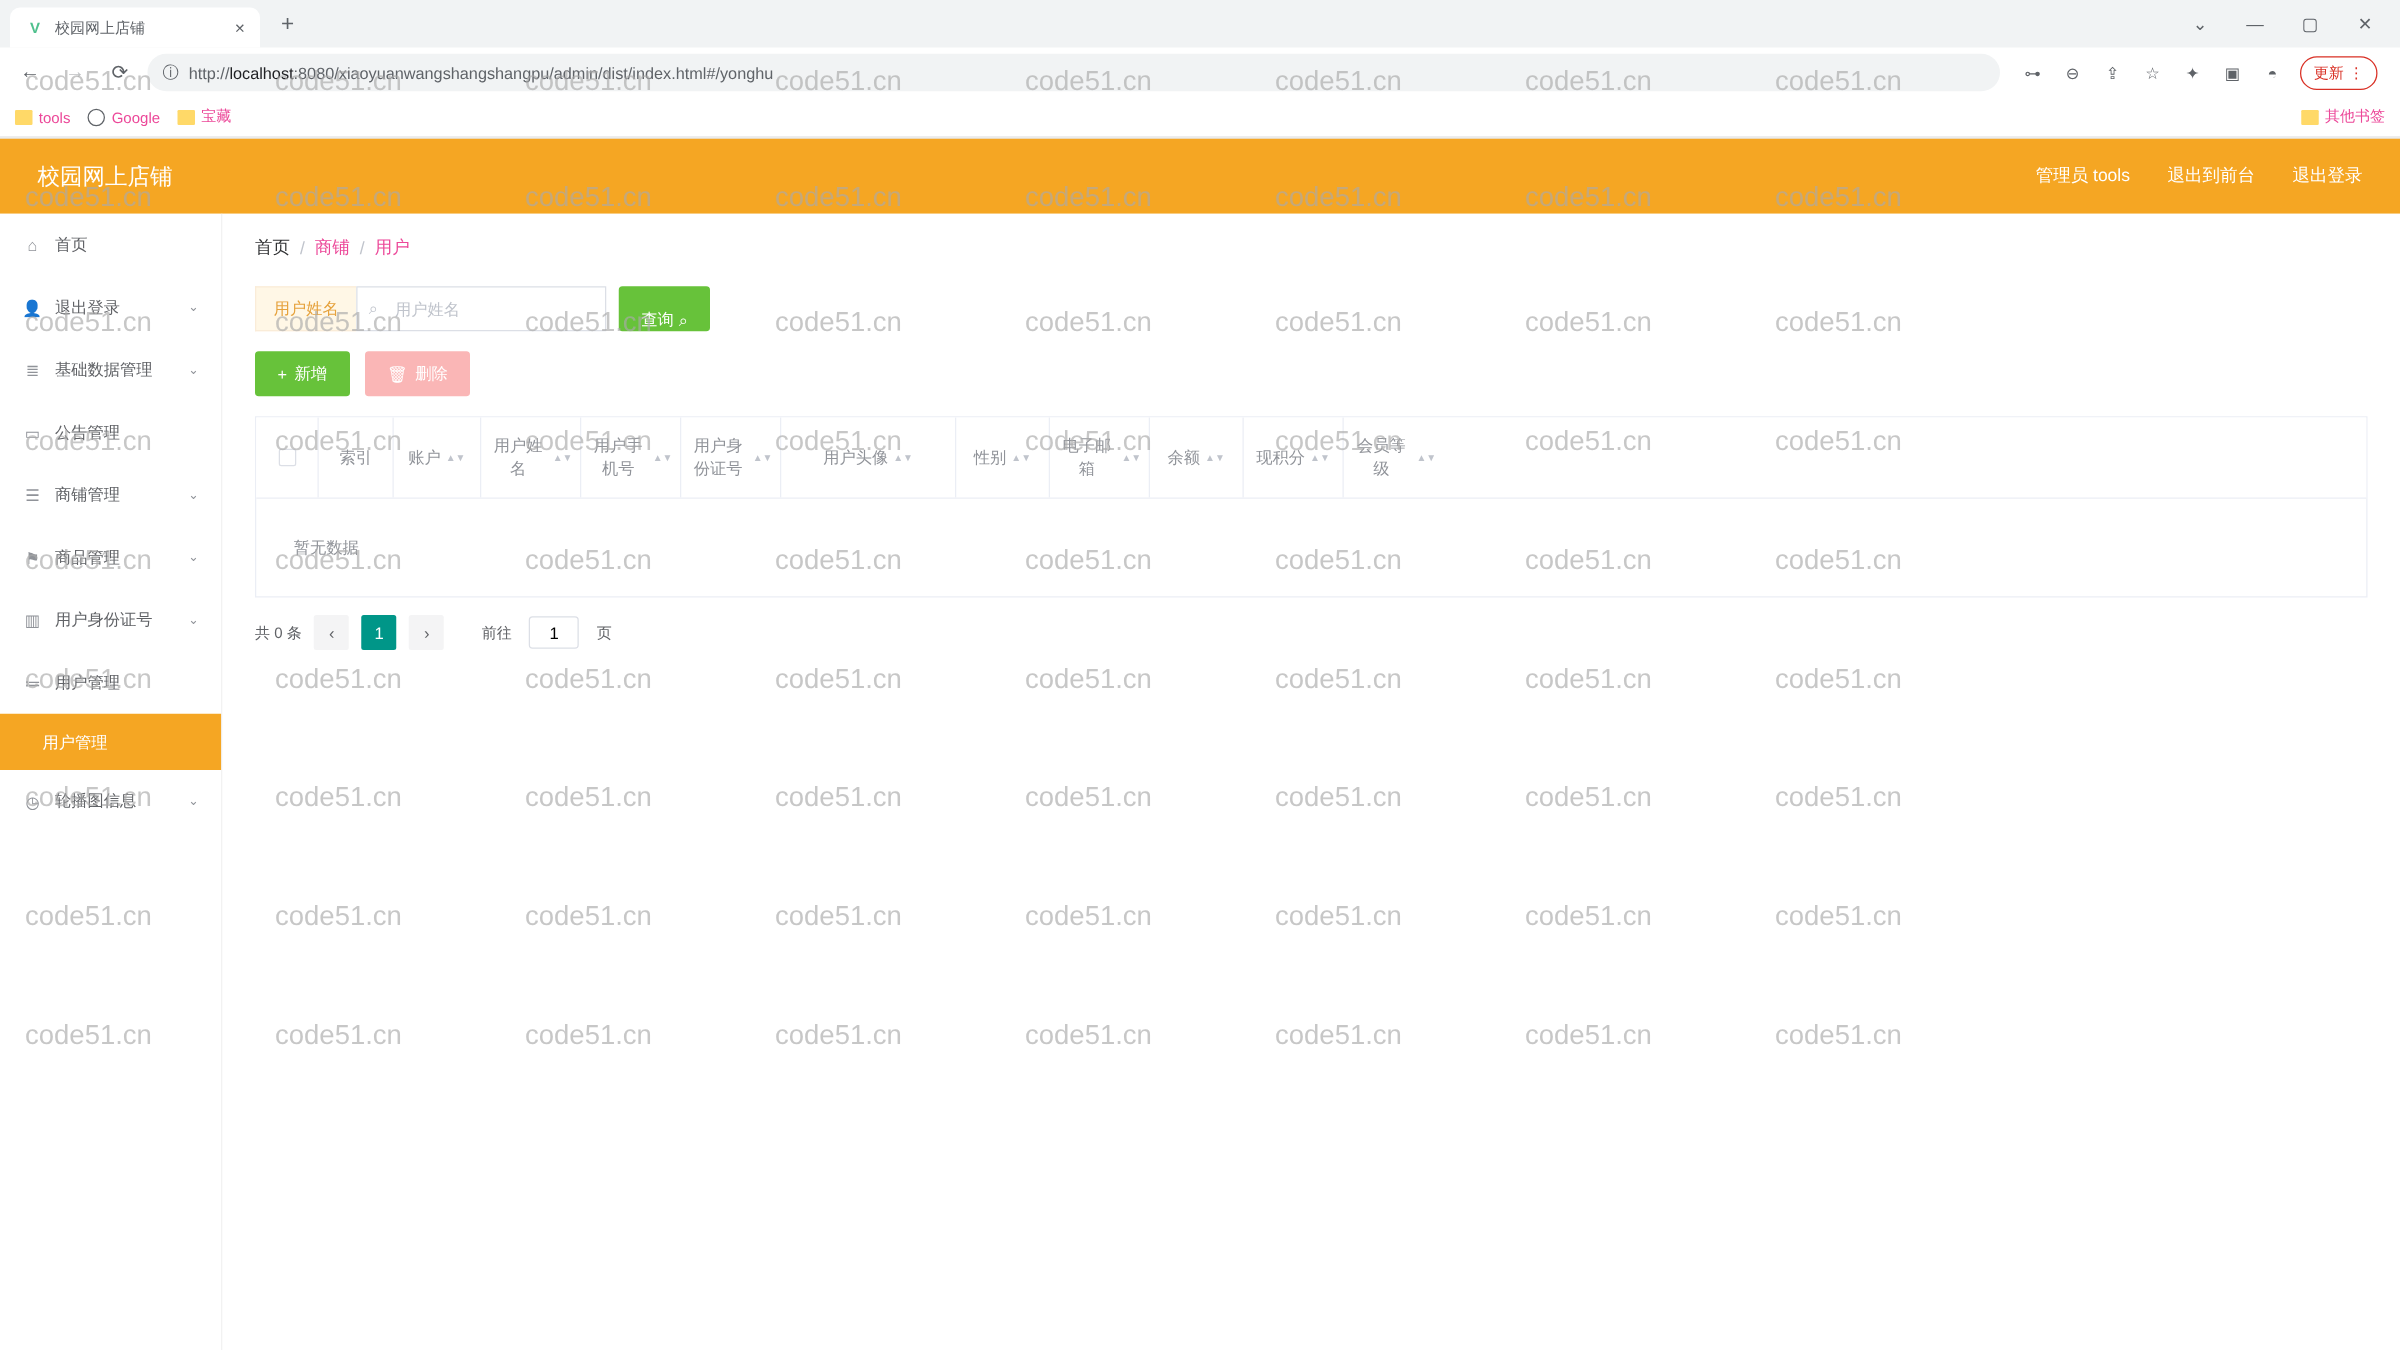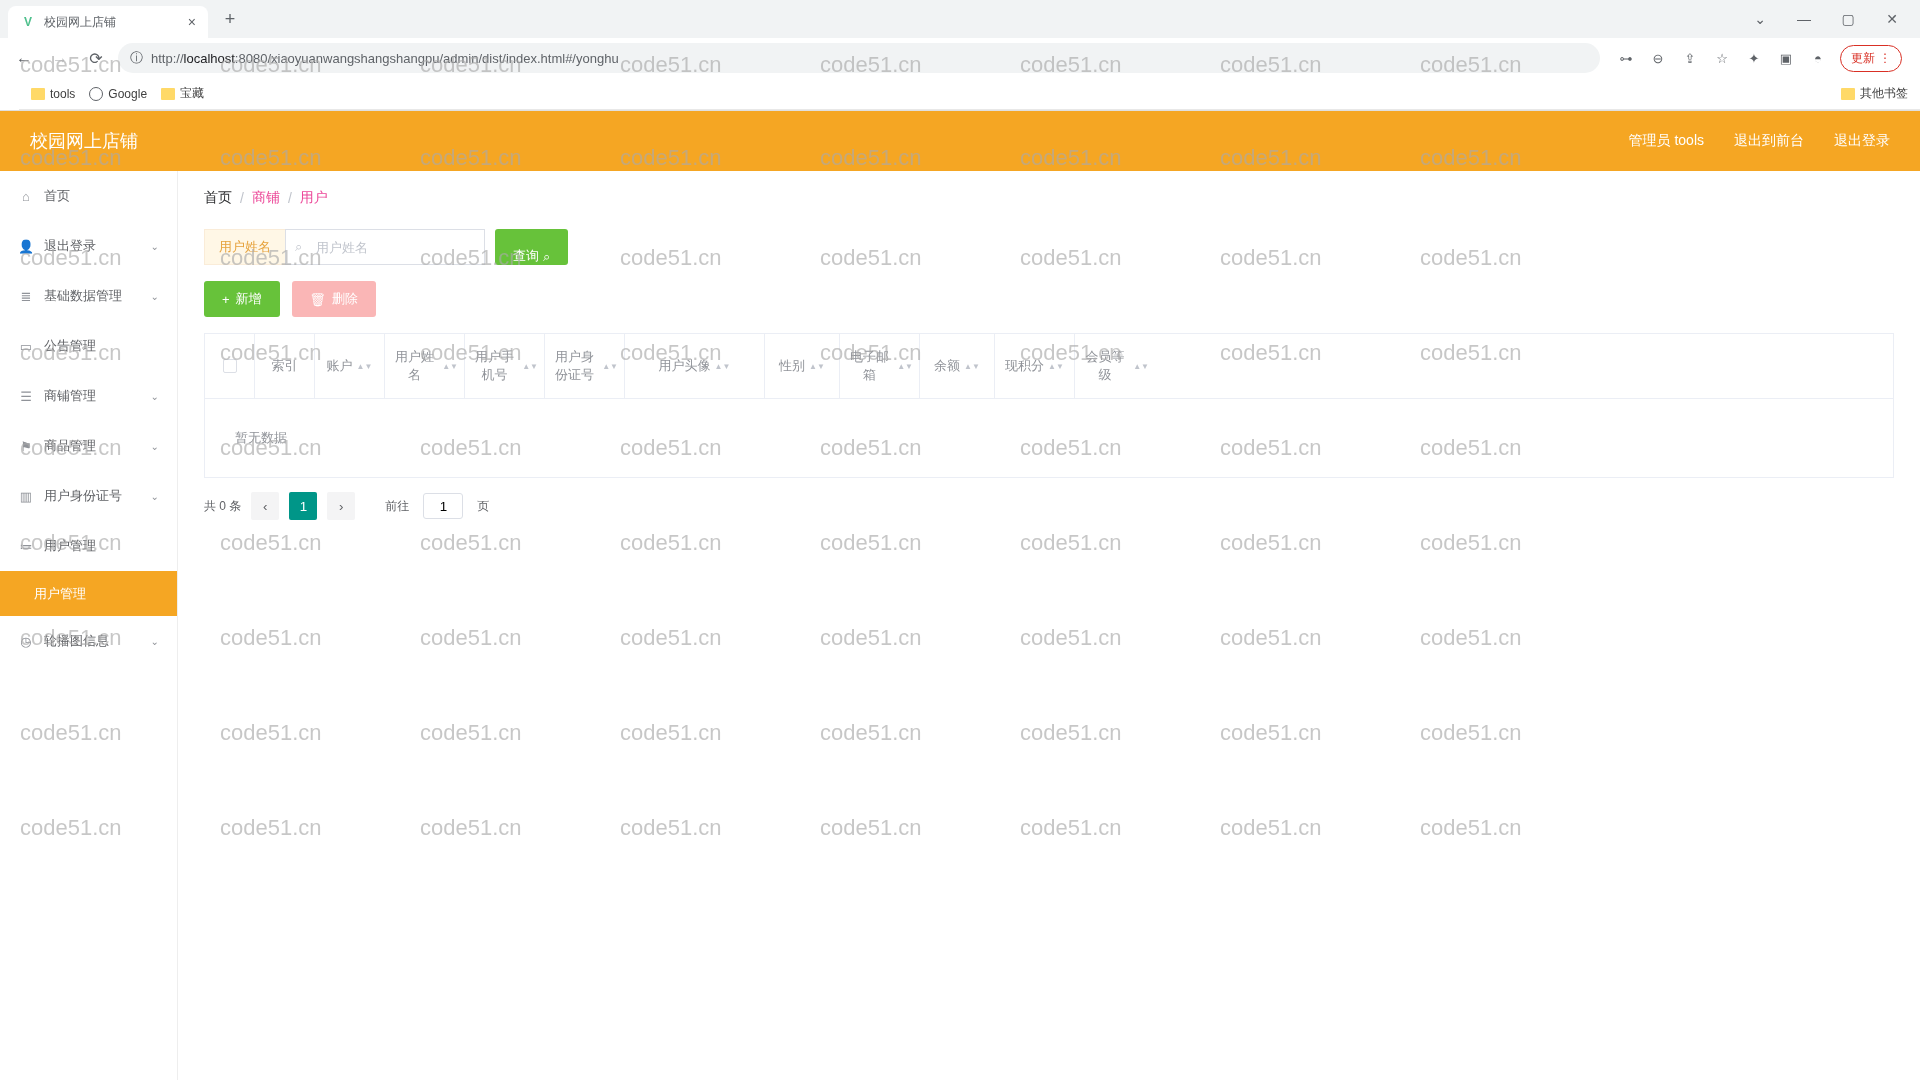--- a/index.html
+++ b/index.html
@@ -16,21 +16,21 @@
 .win-btn { width: 40px; height: 30px; display: flex; align-items: center; justify-content: center; font-size: 14px; color: #5f6368; cursor: pointer; }
 
 .addr-bar { display: flex; align-items: center; height: 40px; padding: 0 10px; gap: 8px; }
 .nav-btn { width: 28px; height: 28px; display: flex; align-items: center; justify-content: center; font-size: 16px; color: #5f6368; cursor: pointer; border-radius: 50%; }
 .url-box { flex: 1; display: flex; align-items: center; height: 30px; border-radius: 15px; background: #f1f3f4; padding: 0 12px; font-size: 13px; color: #5f6368; gap: 8px; }
 .url-host { color: #202124; }
 .addr-icons { display: flex; gap: 12px; align-items: center; padding: 0 8px; }
 .addr-icon { width: 20px; height: 20px; display: flex; align-items: center; justify-content: center; color: #5f6368; cursor: pointer; }
 .update-btn { border: 1px solid #d93025; color: #d93025; border-radius: 14px; padding: 4px 10px; font-size: 12px; cursor: pointer; display: flex; align-items: center; gap: 4px; }
 
-.bookmarks { display: flex; align-items: center; height: 32px; padding: 0 12px; gap: 14px; font-size: 12px; color: #404040; border-bottom: 1px solid #e8e8e8; margin-left: 19px; }
+.bookmarks { display: flex; align-items: center; height: 32px; padding: 0 12px; gap: 14px; font-size: 12px; color: #ec4899; border-bottom: 1px solid #e8e8e8; }
 .bm-item { display: flex; align-items: center; gap: 5px; cursor: pointer; }
 .bm-folder { width: 14px; height: 12px; background: #ffd968; border-radius: 1px; }
 .bm-globe { width: 14px; height: 14px; border: 1.5px solid #5f6368; border-radius: 50%; }
 .bm-right { margin-left: auto; }
 
 
 .app-header { height: 60px; background: #f5a623; display: flex; align-items: center; padding: 0 30px; color: #fff; }
 .app-title { font-size: 18px; font-weight: 500; }
 .header-right { margin-left: auto; display: flex; gap: 30px; font-size: 14px; }
 .header-link { cursor: pointer; }

